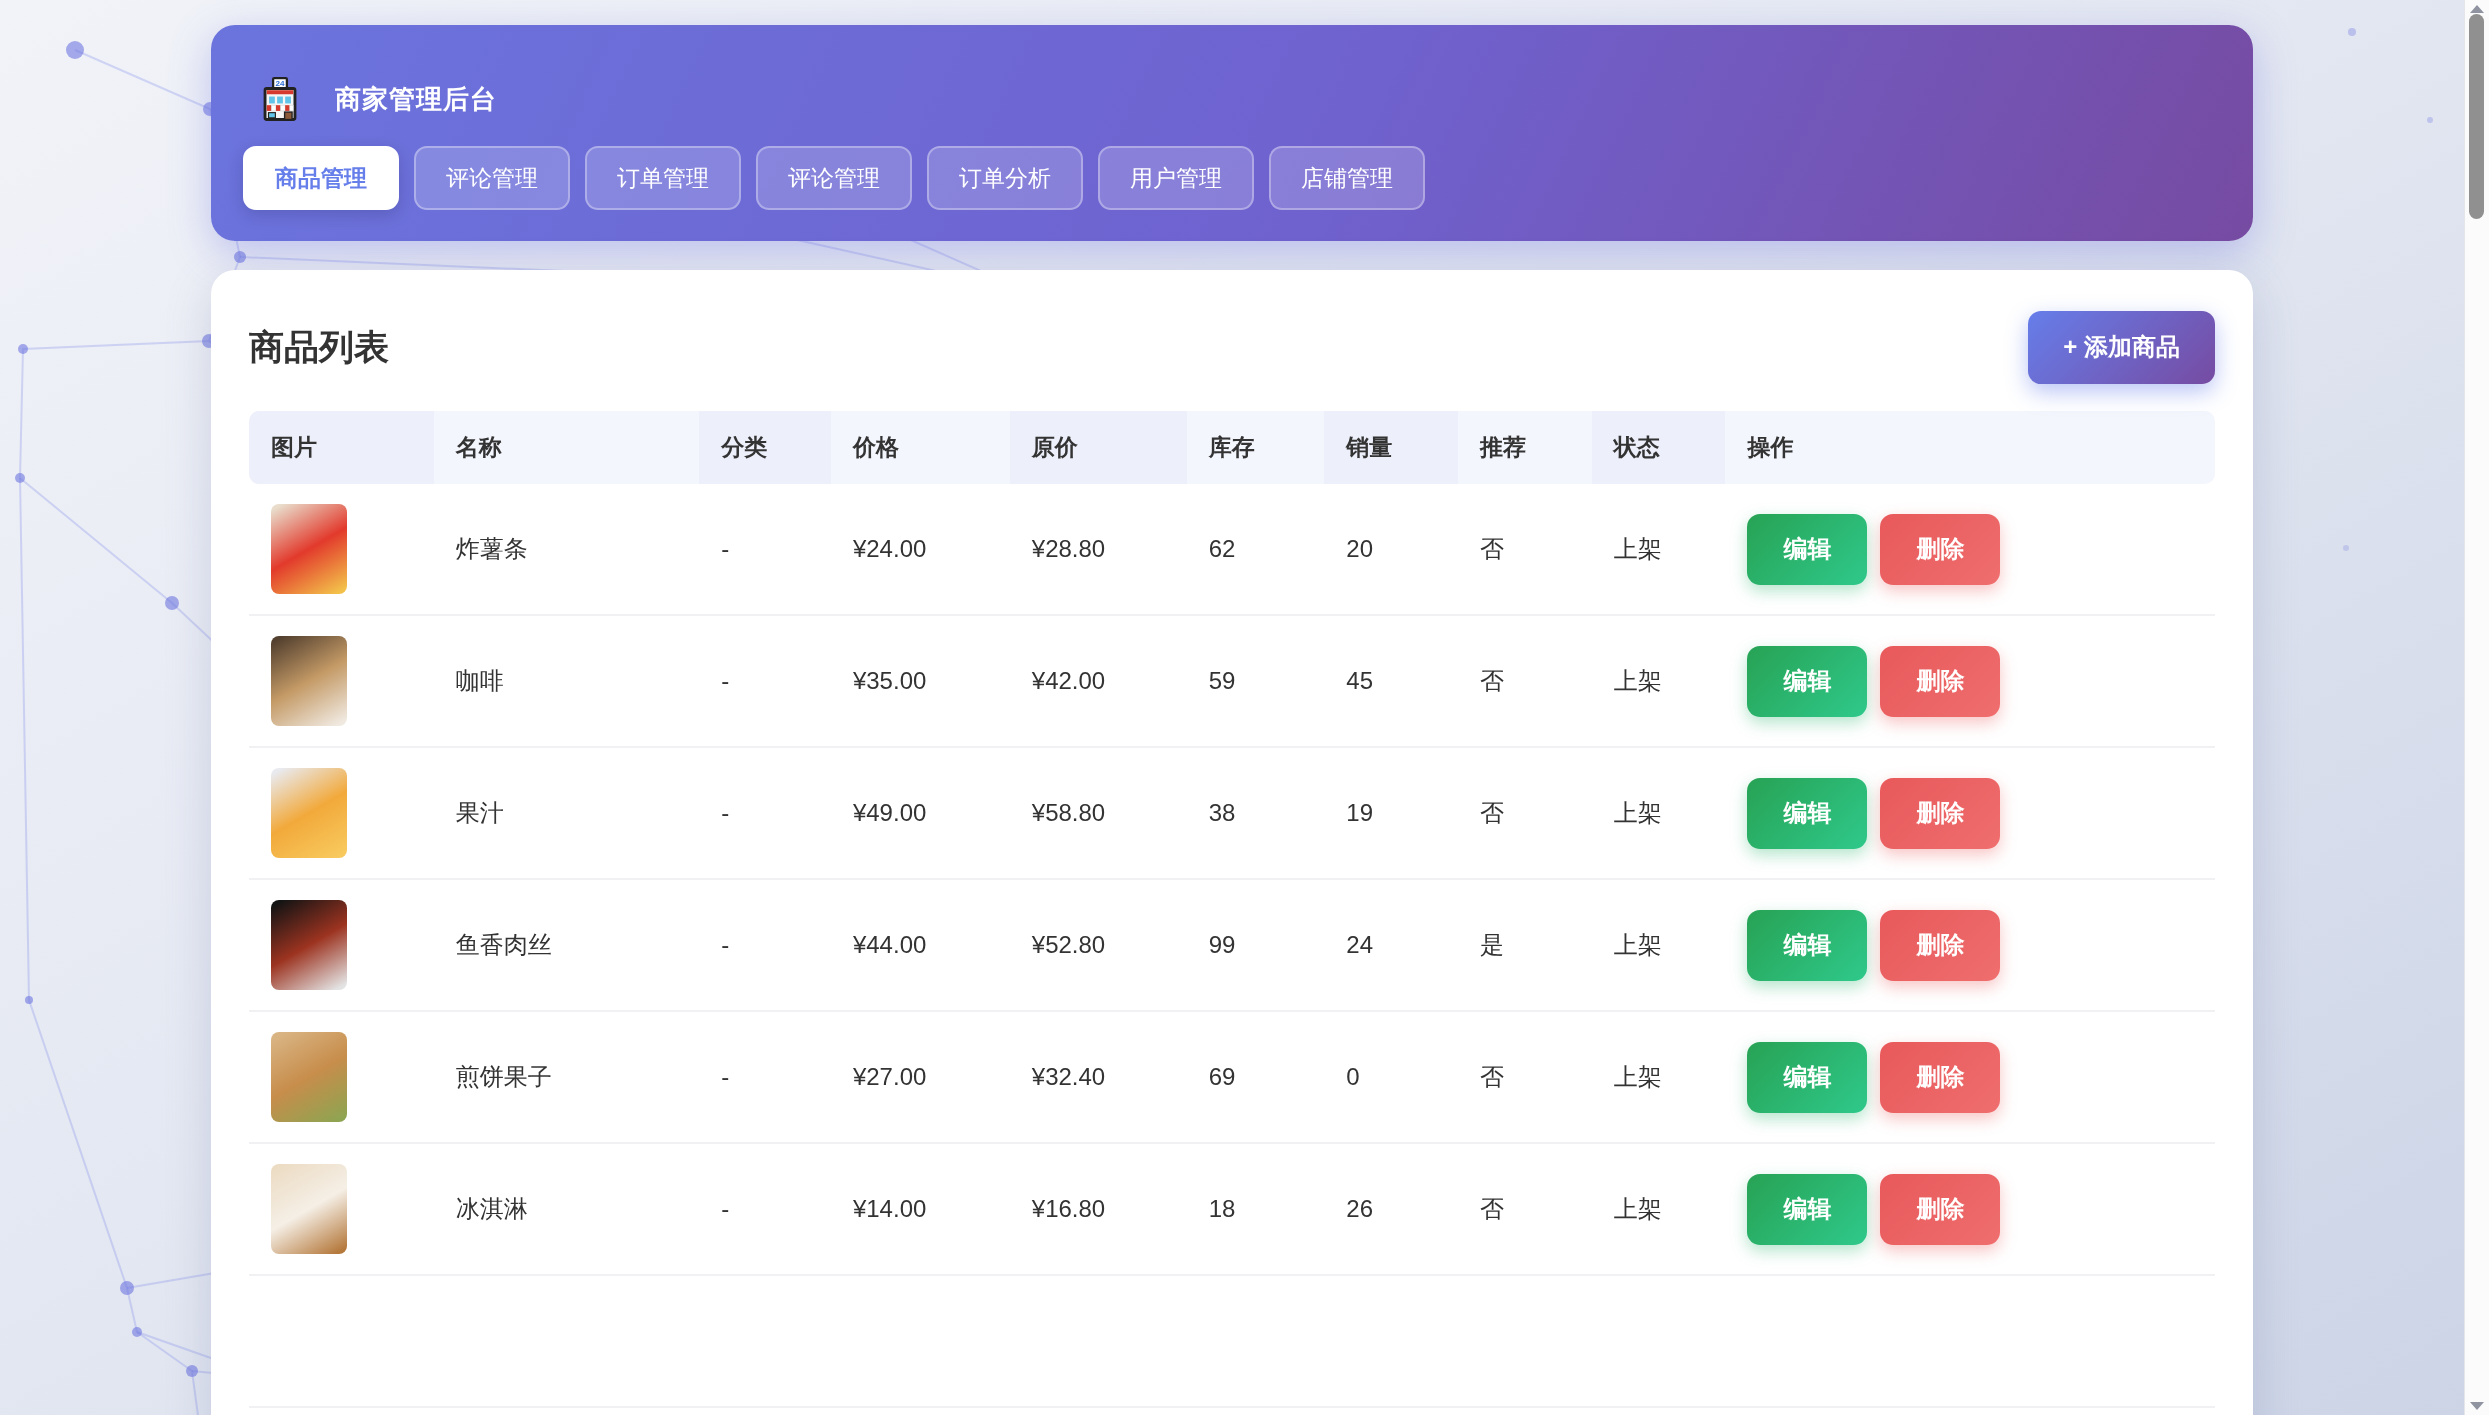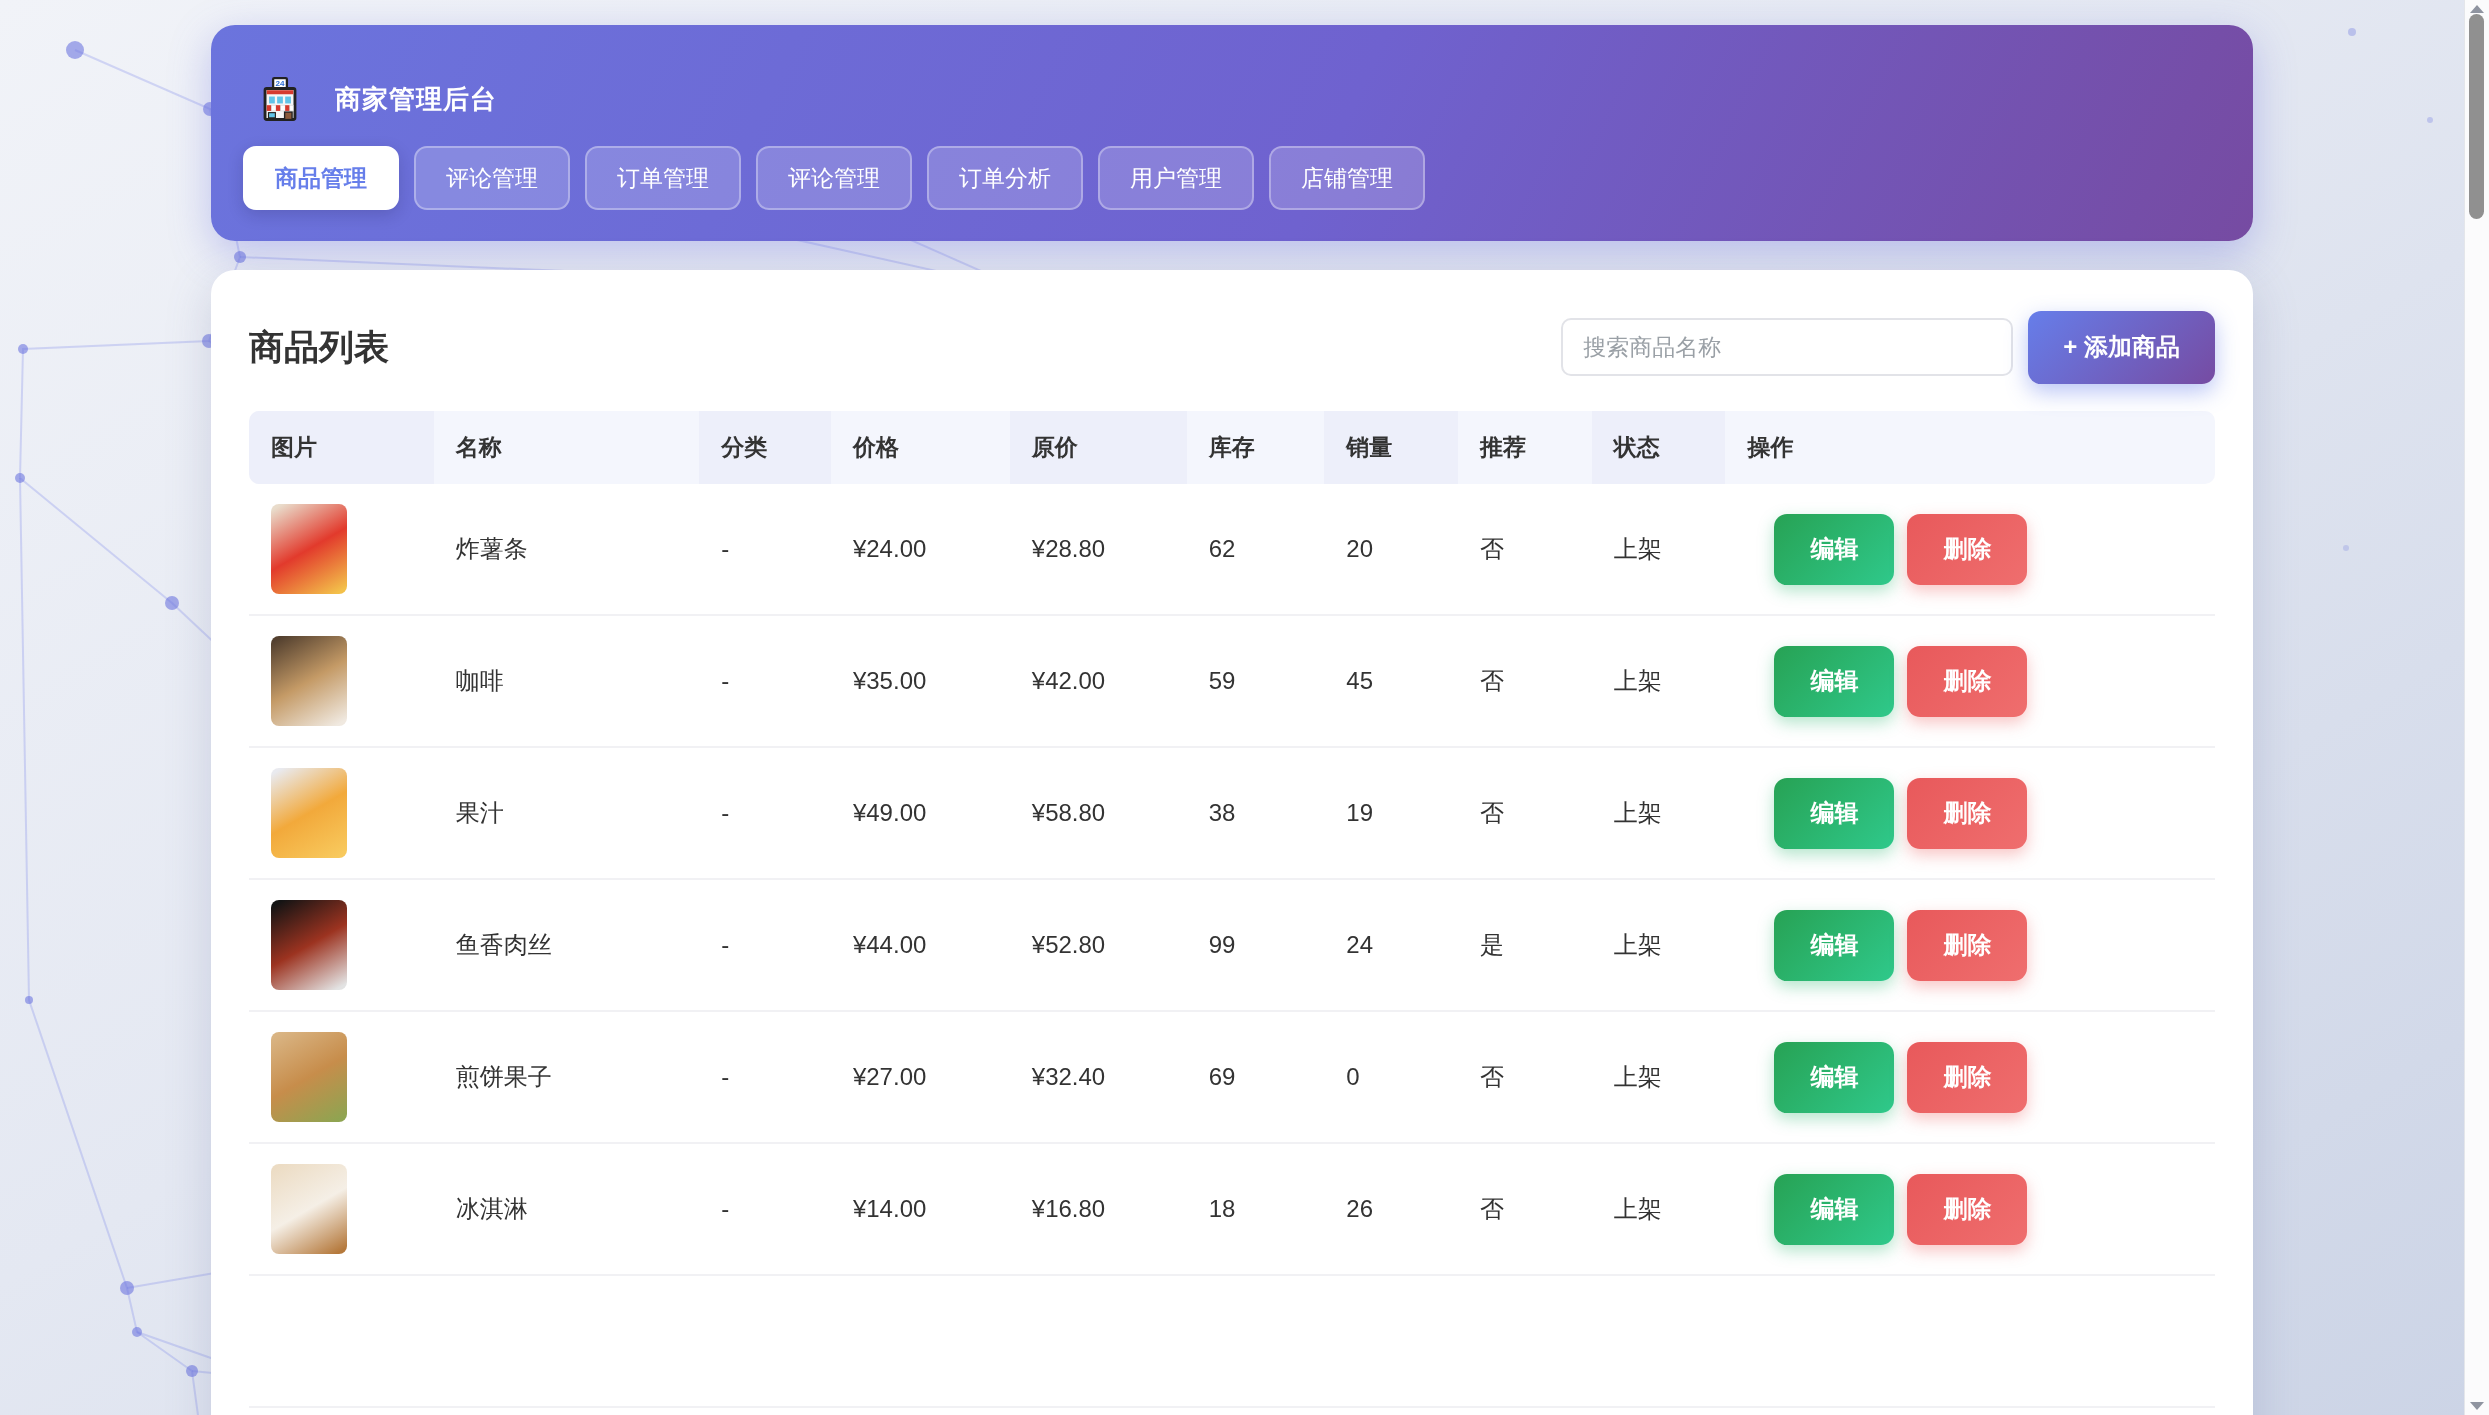--- a/index.html
+++ b/index.html
@@ -64,21 +64,21 @@
   thead th:last-child{border-radius:0 10px 10px 0;}
   tbody td{
     height:130px;border-bottom:2px solid #f1f1f4;font-size:24px;color:#333;
     padding:0 0 0 22px;vertical-align:middle;
   }
   .thumb{width:76px;height:90px;border-radius:8px;}
   .act-btn{
     width:120px;height:71px;border:none;border-radius:13px;margin-right:13px;cursor:pointer;
     color:#fff;font-size:24px;font-weight:600;font-family:inherit;
   }
-  .btn-edit{background:linear-gradient(135deg,#27a254 0%,#2fc98b 100%);box-shadow:0 6px 16px rgba(40,180,110,.35);margin-left:27px;}
+  .btn-edit{background:linear-gradient(135deg,#27a254 0%,#2fc98b 100%);box-shadow:0 6px 16px rgba(40,180,110,.35);}
   .btn-delete{background:linear-gradient(135deg,#e8595b 0%,#ef6e6e 100%);box-shadow:0 6px 16px rgba(235,90,90,.35);}
 
   
   .col-image{width:9.4%;} .col-name{width:13.5%;} .col-category{width:6.7%;}
   .col-price{width:9.1%;} .col-oprice{width:9.0%;} .col-stock{width:7.0%;}
   .col-sales{width:6.8%;} .col-rec{width:6.8%;} .col-status{width:6.8%;} .col-actions{width:24.9%;}
 
   
   .scrollbar{position:absolute;right:0;top:0;width:24px;height:1415px;background:#fbfbfc;border-left:1px solid #e4e6ea;}
   .sb-thumb{position:absolute;left:4px;top:14px;width:15px;height:205px;background:#909090;border-radius:8px;}
@@ -156,21 +156,20 @@
       <button class="tab">订单分析</button>
       <button class="tab">用户管理</button>
       <button class="tab">店铺管理</button>
     </nav>
 </header>
 
 <main class="content-card">
   <div class="panel-head">
     <h2 class="panel-title">商品列表</h2>
     <div class="head-actions">
-      <input class="search-input" type="text" placeholder="搜索商品名称" style="">
       <button class="add-btn">+ 添加商品</button>
     </div>
   </div>
 
   <table>
     <colgroup>
       <col class="col-image">
         <col class="col-name">
         <col class="col-category">
         <col class="col-price">

